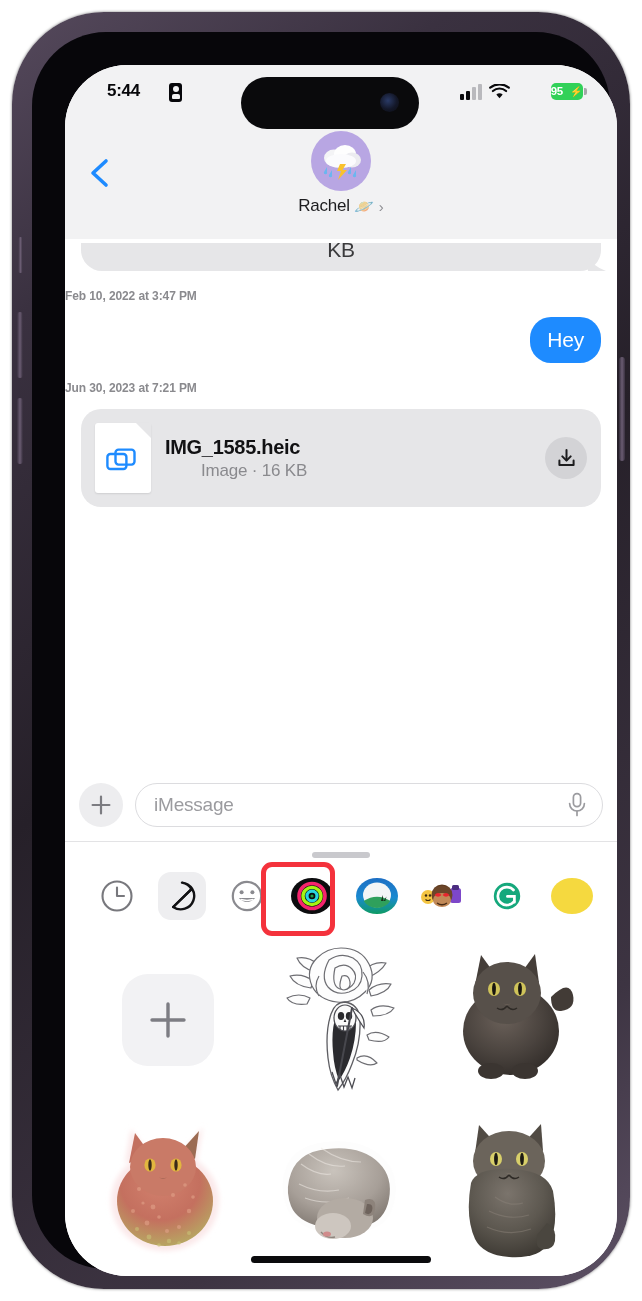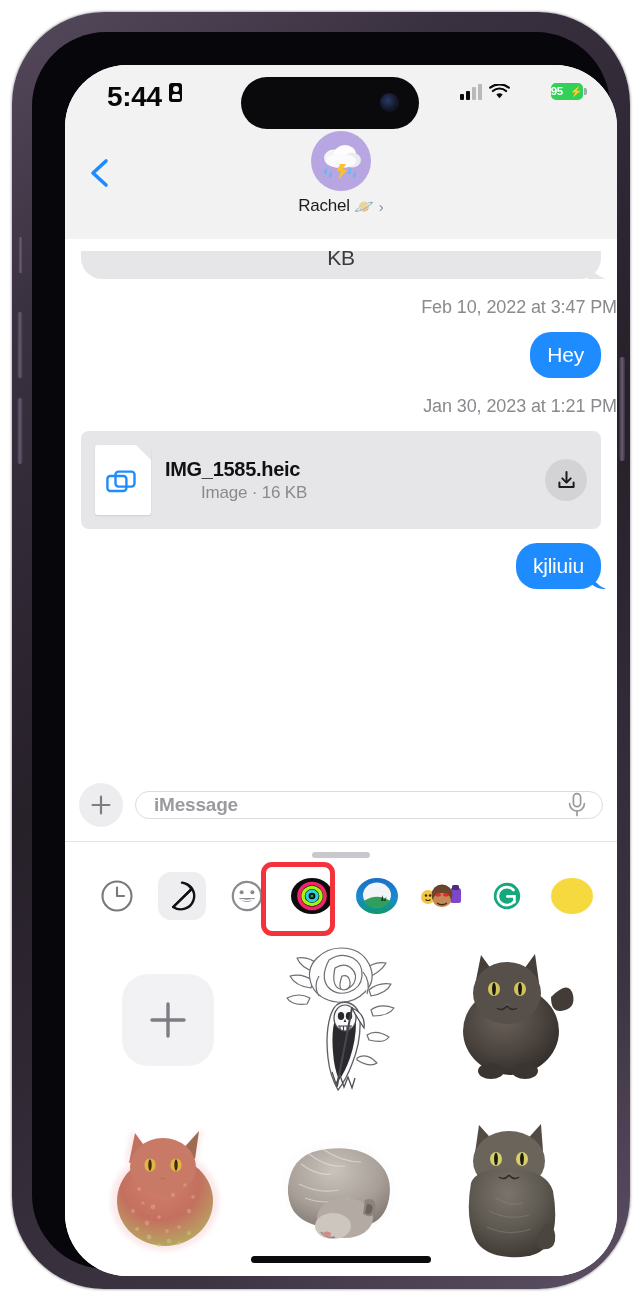--- a/index.html
+++ b/index.html
@@ -59,21 +59,21 @@
   #status-bar {
     position: absolute;
     left: 0; top: 0;
     width: 552px; height: 62px;
     background: #f2f2f3;
     z-index: 6;
   }
   #status-time {
     position: absolute;
     left: 42px; top: 16px;
-    font-size: 28px;
+    font-size: 17px;
     font-weight: bold;
     color: #07070a;
     letter-spacing: -0.3px;
   }
   #status-rec-icon {
     position: absolute;
     left: 104px; top: 18px;
     width: 13px; height: 19px;
     background: #07070a;
     border-radius: 3px;
@@ -189,25 +189,26 @@
   
   #messages {
     position: absolute;
     left: 0; top: 174px;
     width: 552px;
     height: 530px;
     background: #ffffff;
     overflow: hidden;
   }
   .timestamp {
-    text-align: right;
-    font-size: 18px;
+    text-align: left;
+    font-size: 12px;
     color: #8a8a8e;
     margin: 18px 0 14px 0;
     letter-spacing: -0.1px;
+    font-weight: bold;
   }
   .bubble-row { display: flex; padding: 0 16px; margin-bottom: 7px; }
   .bubble-row.out { justify-content: flex-end; }
   .bubble {
     position: relative;
     max-width: 82%;
     padding: 10px 17px;
     border-radius: 21px;
     font-size: 21px;
     line-height: 26px;
@@ -220,21 +221,21 @@
     position: absolute;
     right: -5px; bottom: 0px;
     width: 18px; height: 20px;
     background: #1e8bff;
     border-bottom-left-radius: 16px 14px;
     clip-path: path("M 0 20 L 0 0 Q 4 14 18 20 Z");
   }
 
   
   #partial-bubble {
-    margin: 12px 16px;
+    margin: 4px 16px;
     background: #e6e6e8;
     border-radius: 0 0 21px 21px;
     height: 28px;
     position: relative;
   }
   #partial-bubble-text {
     position: absolute;
     left: 0; right: 0; top: -5px;
     text-align: center;
     font-size: 21px;
@@ -247,21 +248,21 @@
     right: -5px; bottom: 0px;
     width: 18px; height: 16px;
     background: #e6e6e8;
     clip-path: path("M 0 16 L 0 0 Q 4 11 18 16 Z");
   }
 
   
   #attachment-bubble {
     margin: 0 16px;
     background: #e6e6e8;
-    border-radius: 8px;
+    border-radius: 20px;
     padding: 14px 14px;
     display: flex;
     align-items: center;
     gap: 14px;
   }
   #file-thumb {
     position: relative;
     width: 56px; height: 70px;
     background: #ffffff;
     border-radius: 3px;
@@ -308,28 +309,27 @@
   }
   #plus-button {
     width: 44px; height: 44px;
     border-radius: 50%;
     background: #ededef;
     display: flex; align-items: center; justify-content: center;
     flex: 0 0 auto; cursor: pointer;
   }
   #imessage-field {
     flex: 1 1 auto;
-    height: 28px;
+    height: 44px;
     border: 1.2px solid #dcdcdf;
     border-radius: 22px;
     display: flex; align-items: center;
     padding: 0 14px 0 18px;
     box-sizing: border-box;
     cursor: text;
-    font-weight: bold;
   }
   #imessage-placeholder {
     flex: 1 1 auto;
     font-size: 19px;
     color: #9b9b9f;
     letter-spacing: -0.2px;
   }
   #mic-button { flex: 0 0 auto; width: 22px; height: 26px; cursor: pointer; }
 
   
@@ -500,21 +500,21 @@
           <div id="partial-bubble-text">KB</div>
         </div>
 
         <div class="timestamp">Feb 10, 2022 at 3:47 PM</div>
 
         <div class="bubble-row out">
           <div class="bubble blue">Hey</div>
         </div>
 
 
-        <div class="timestamp">Jan 30, 2023 at 1:21 PM</div>
+        <div class="timestamp">Jun 30, 2023 at 7:21 PM</div>
 
         <div id="attachment-bubble">
           <div id="file-thumb">
             <div id="file-thumb-fold"></div>
             <svg id="file-thumb-glyph" viewBox="0 0 34 26">
               <rect x="1.4" y="6" width="19" height="15" rx="3" ry="3" stroke="#1e8bff" stroke-width="2.4" fill="#ffffff"></rect>
               <rect x="9.5" y="1.6" width="19" height="15" rx="3" ry="3" stroke="#1e8bff" stroke-width="2.4" fill="none"></rect>
             </svg>
           </div>
           <div id="file-meta">
@@ -523,23 +523,20 @@
           </div>
           <div id="download-button">
             <svg width="21" height="21" viewBox="0 0 21 21">
               <path d="M10.5 2 L10.5 12" stroke="#1c1c1e" stroke-width="2" stroke-linecap="round"></path>
               <path d="M6.3 8.4 L10.5 12.6 L14.7 8.4" stroke="#1c1c1e" stroke-width="2" fill="none" stroke-linecap="round" stroke-linejoin="round"></path>
               <path d="M3.4 12.6 L3.4 17 L17.6 17 L17.6 12.6" stroke="#1c1c1e" stroke-width="2" fill="none" stroke-linecap="round" stroke-linejoin="round"></path>
             </svg>
           </div>
         </div>
 
-        <div class="bubble-row out" style="margin-top:14px;">
-          <div class="bubble blue tail">kjliuiu</div>
-        </div>
 
       </div>
 
       <div id="compose-bar">
         <div id="plus-button">
           <svg width="22" height="22" viewBox="0 0 22 22">
             <path d="M11 2.6 L11 19.4 M2.6 11 L19.4 11" stroke="#7c7c81" stroke-width="2.2" stroke-linecap="round"></path>
           </svg>
         </div>
         <div id="imessage-field">

